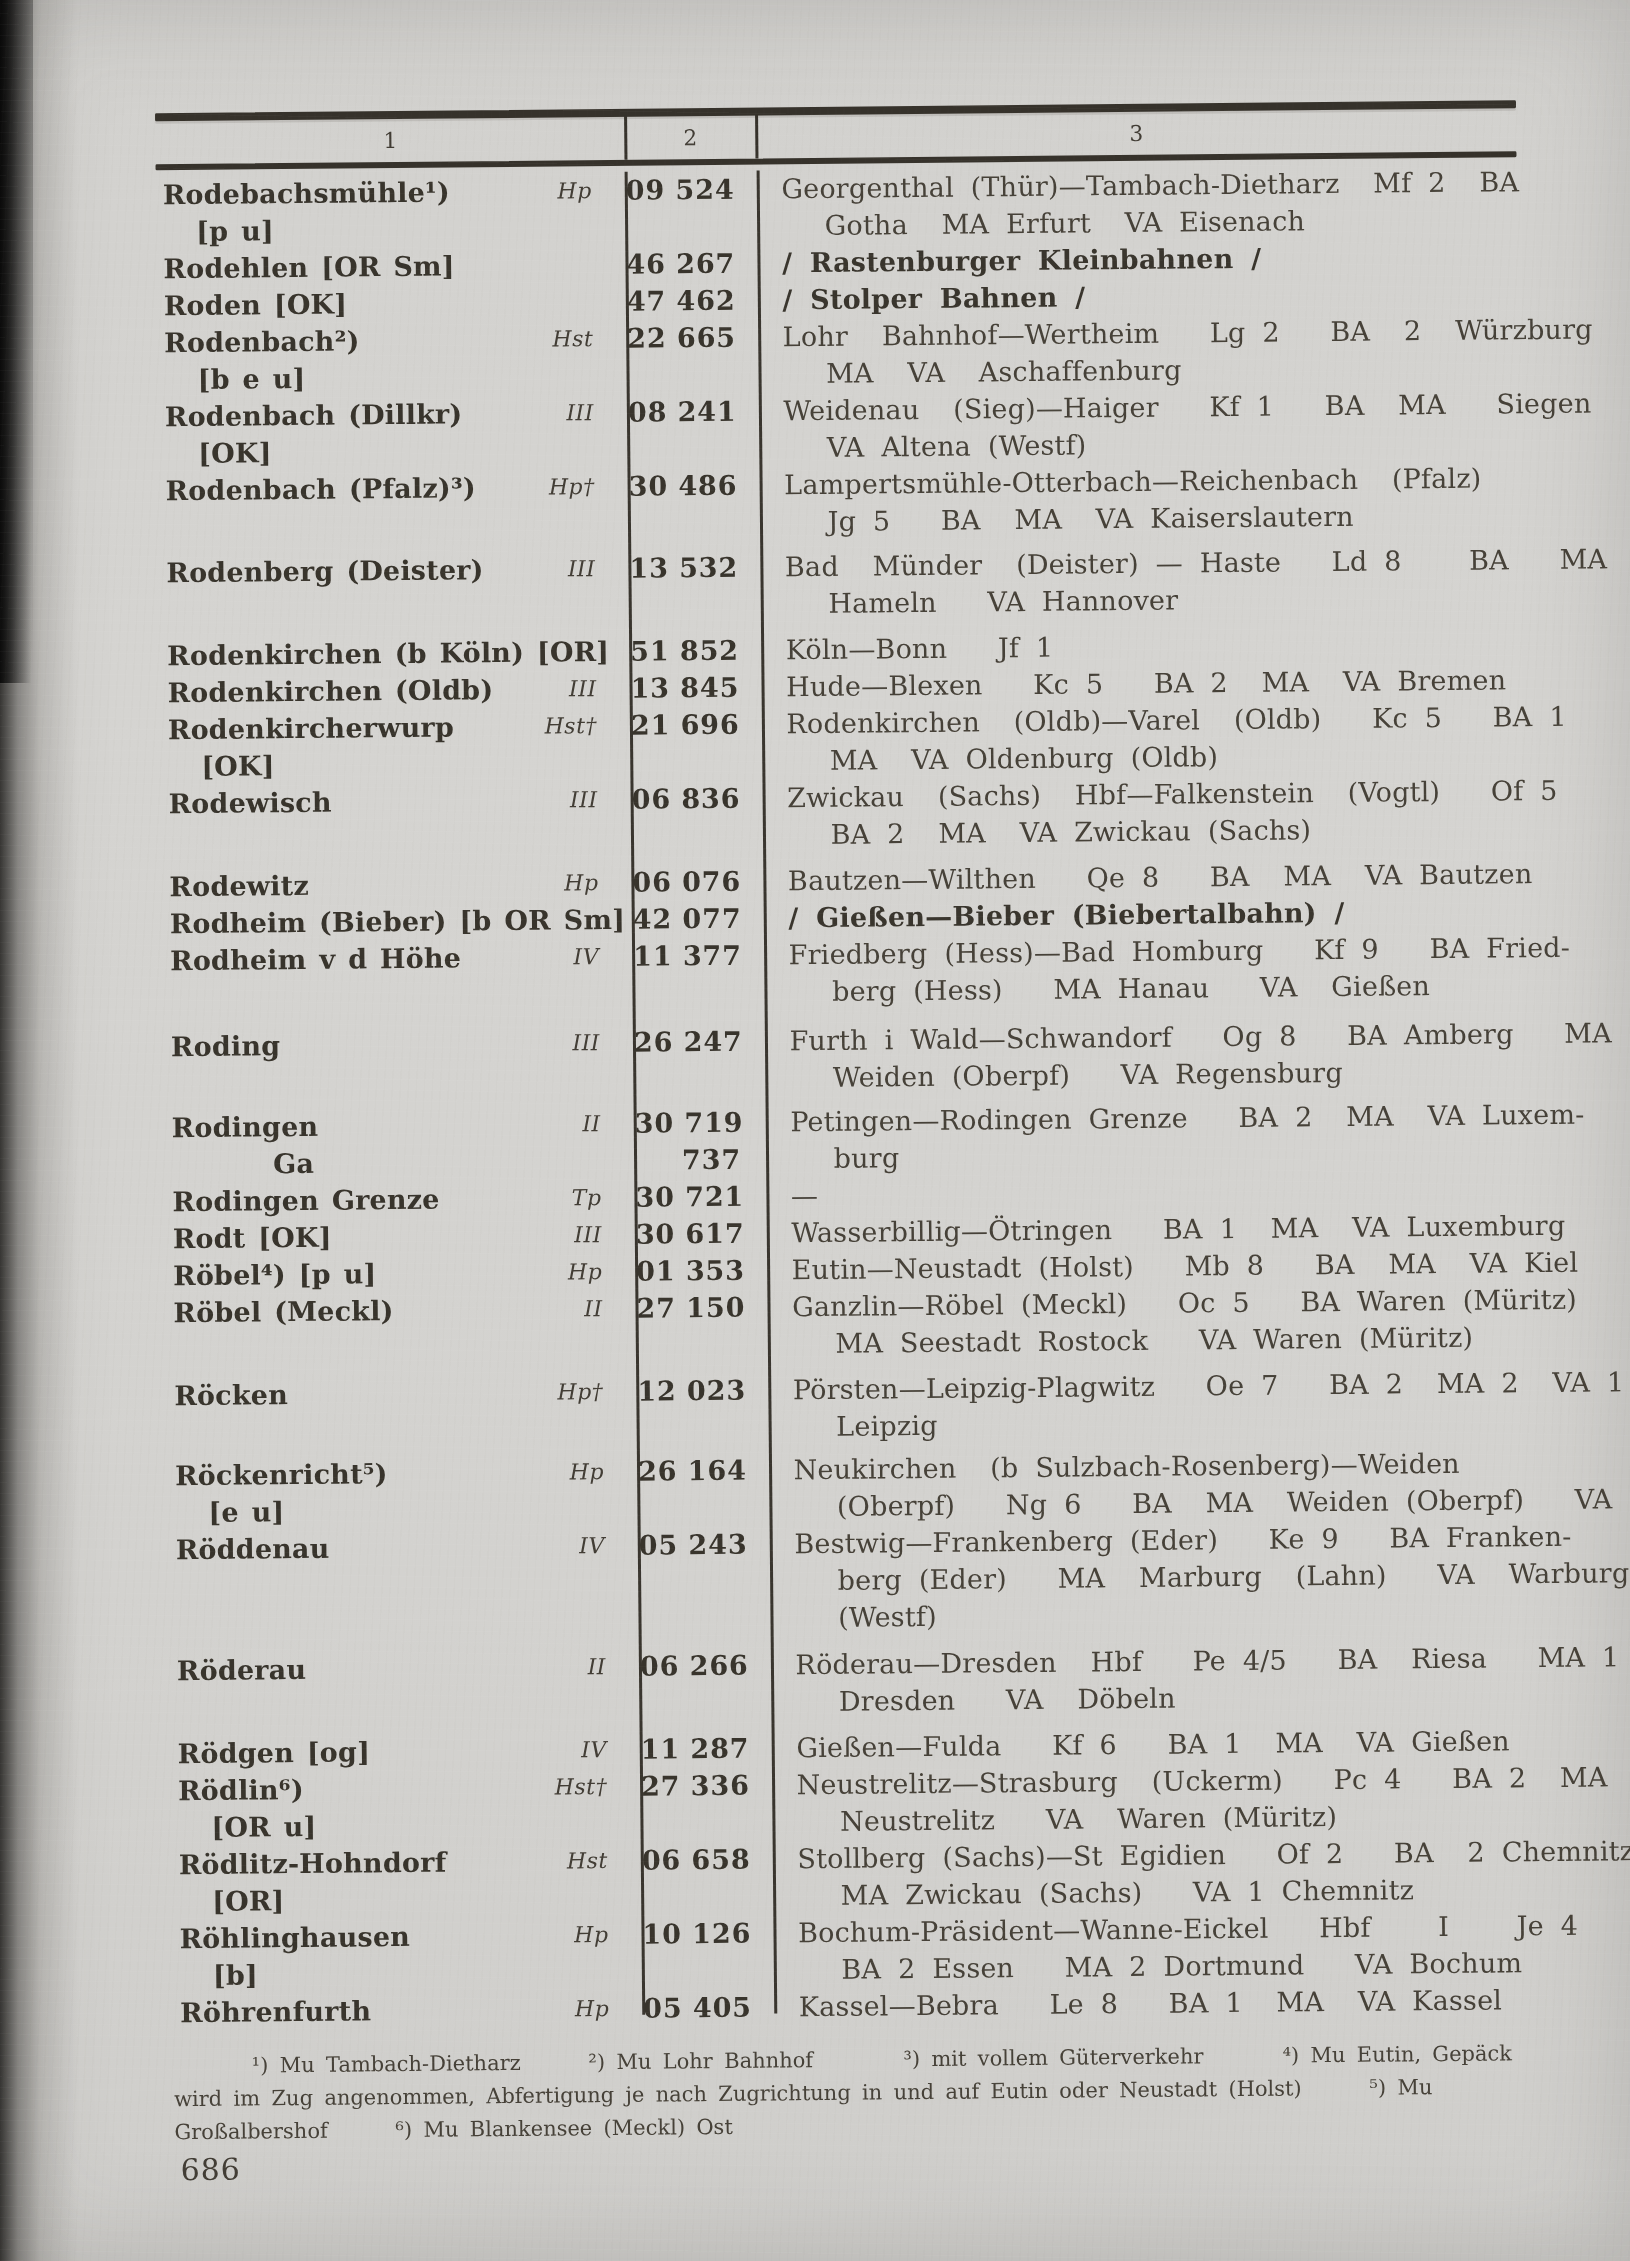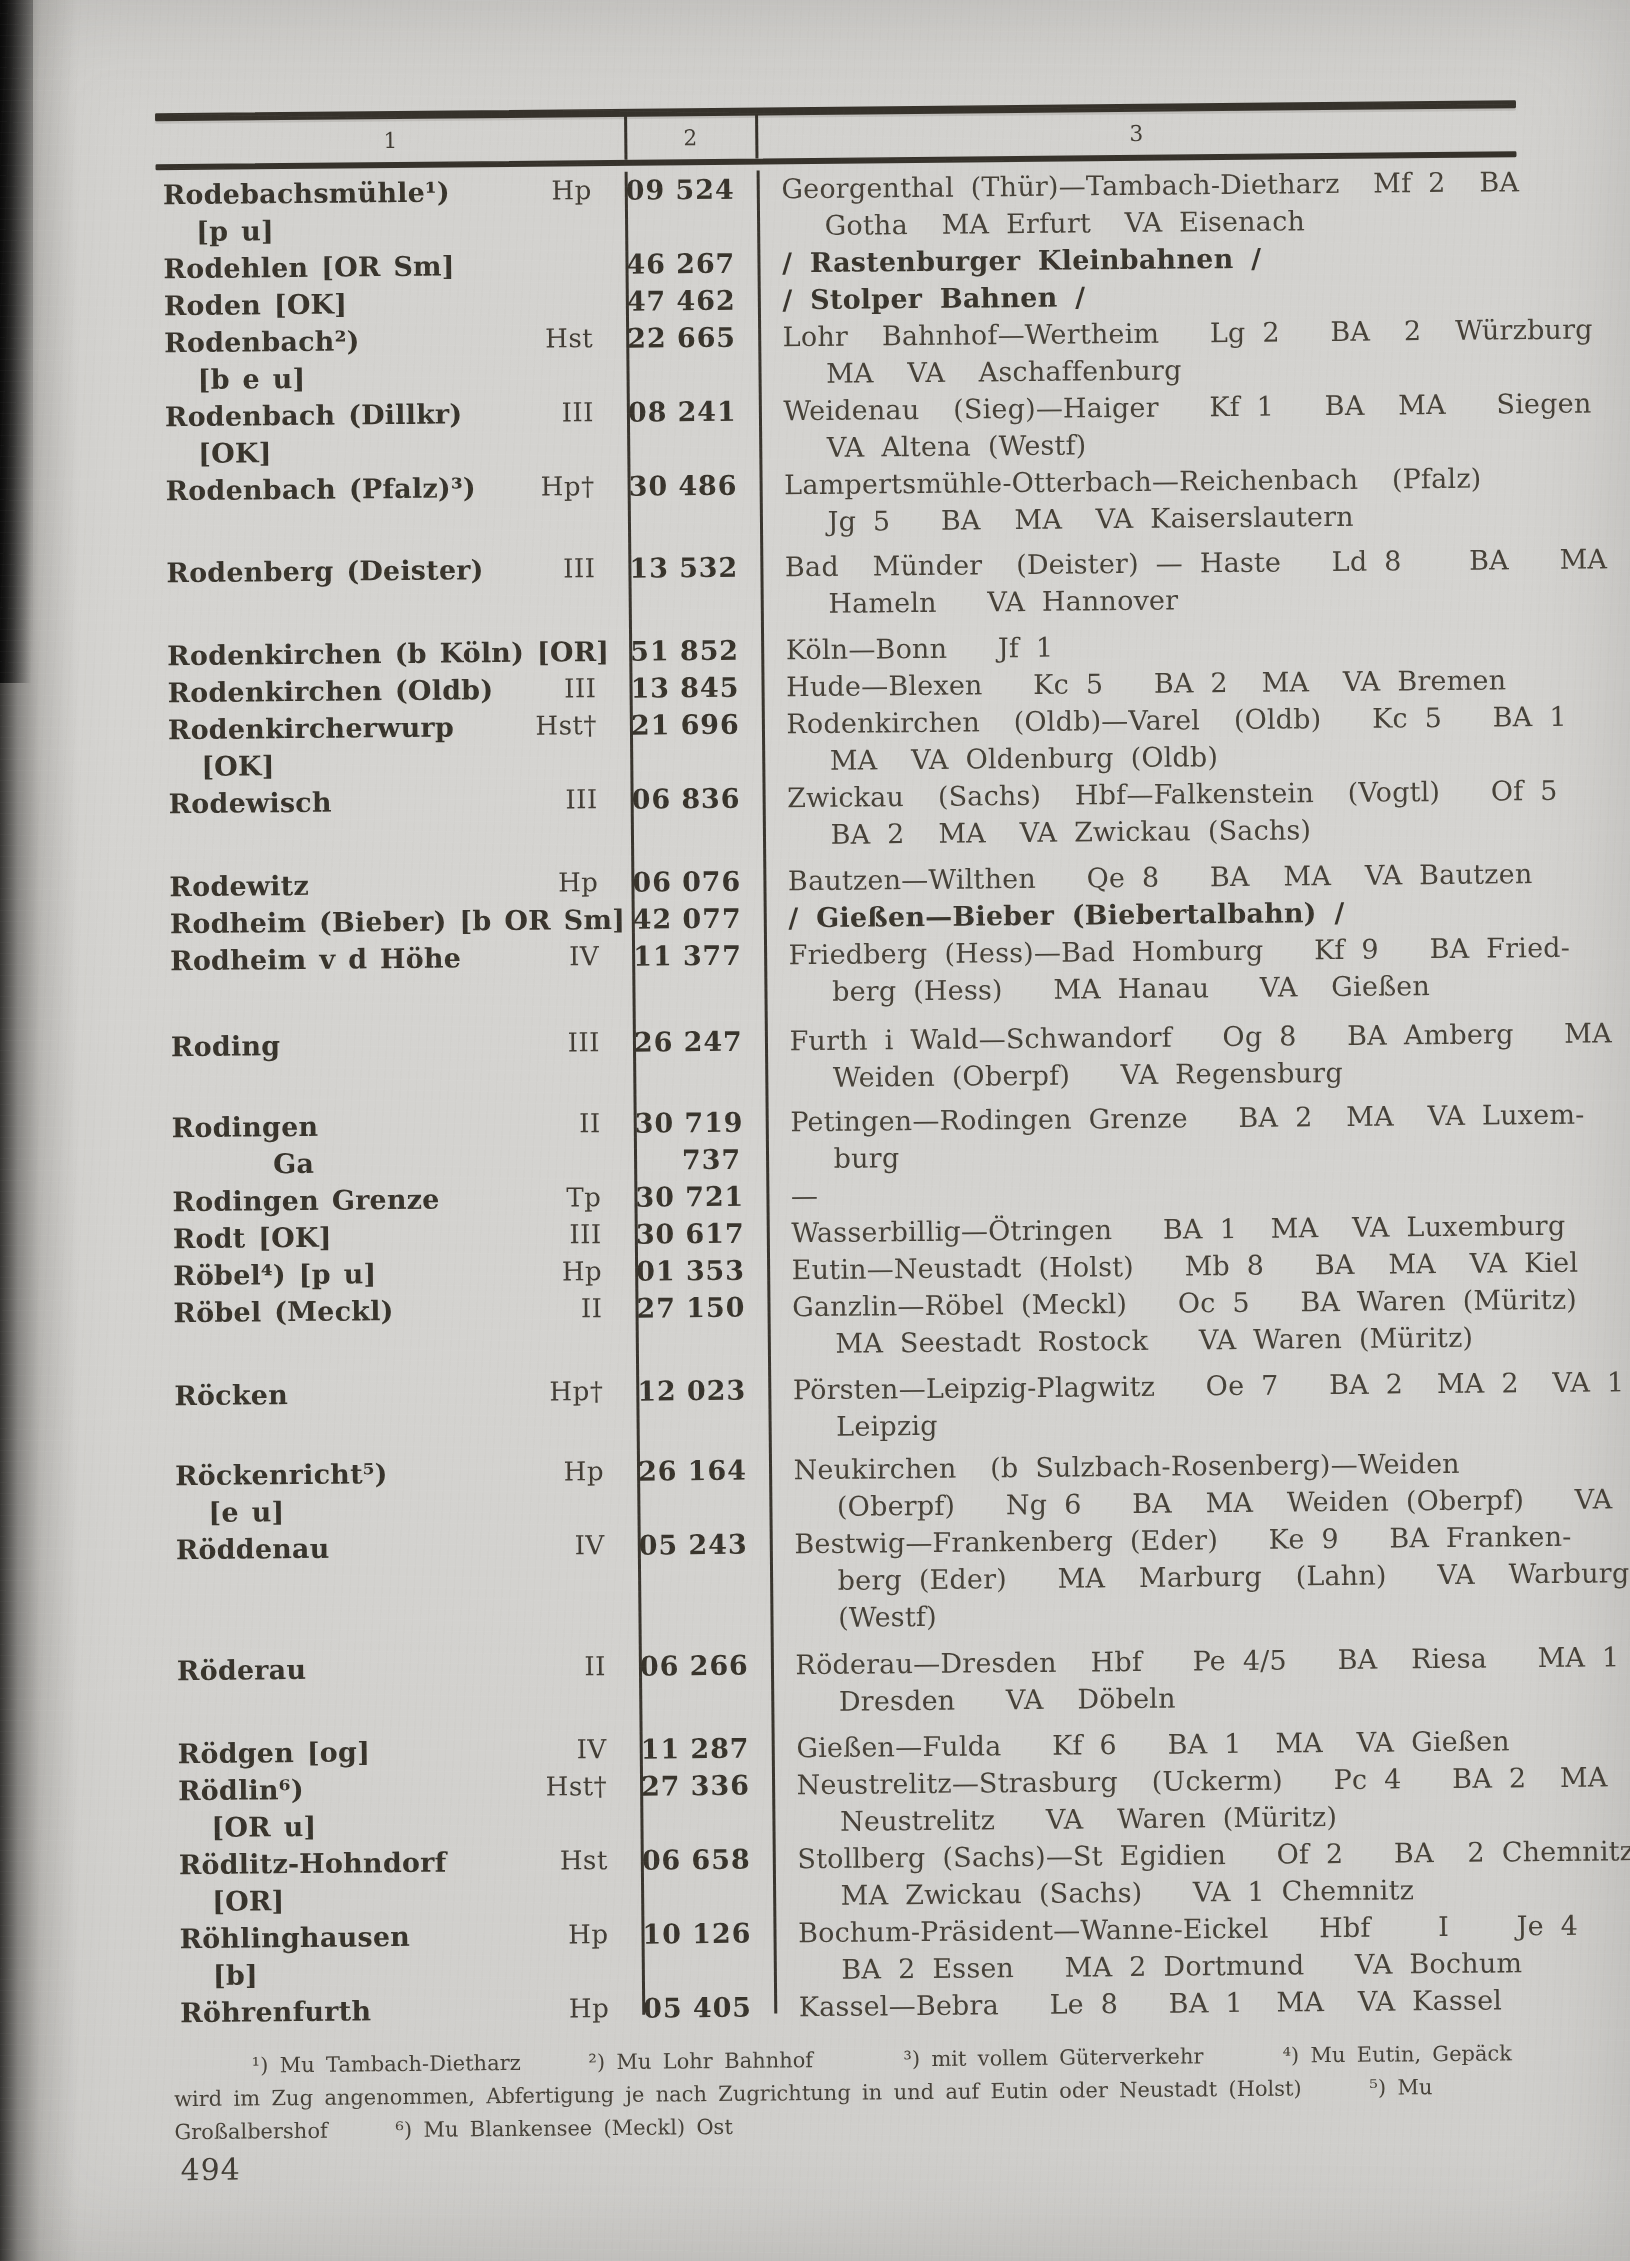--- a/index.html
+++ b/index.html
@@ -46,21 +46,21 @@
   .vline2 { left:764px; }
 
   .tbody { position:absolute; left:163px; top:170px; width:1364px; }
   .row { position:relative; display:grid; grid-template-columns:470px 132px 762px; }
   .cell { min-height:37px; }
   .ln { height:37px; line-height:37px; white-space:pre; font-size:27px; }
   .c1 { position:relative; padding-left:7px; }
   .name-ln { font-weight:bold; letter-spacing:0.2px; color:#38342c; word-spacing:.12em; }
   .cls {
     position:absolute; top:0; right:34px; height:37px; line-height:37px;
-    font-size:26px; font-weight:normal; color:#423d35; letter-spacing:0.5px;
+    font-size:22px; font-weight:normal; color:#423d35; letter-spacing:0.5px;font-style:italic;
   }
   .c2 { text-align:right; padding-right:26px; }
   .num-ln { font-weight:bold; color:#38342c; letter-spacing:0.9px; }
   .c3 { padding-left:23.6px; }
   .route-ln { color:#464138; word-spacing:.3em; letter-spacing:0.2px; }
   .route-ln.cont { padding-left:43px; }
   .route-ln.rb { font-weight:bold; color:#39352d; }
 
   .footnotes { position:absolute; left:163px; top:2044px; width:1383px; color:#464138; }
   .fn-ln { font-size:21px; line-height:33px; white-space:pre; word-spacing:.22em; }
@@ -465,17 +465,17 @@
           </div>
   </div>
       </div>
 
     <div class="footnotes">
       <div class="fn-ln">¹) Mu Tambach-Dietharz      ²) Mu Lohr Bahnhof        ³) mit vollem Güterverkehr       ⁴) Mu Eutin, Gepäck</div>
       <div class="fn-ln">wird im Zug angenommen, Abfertigung je nach Zugrichtung in und auf Eutin oder Neustadt (Holst)      ⁵) Mu</div>
       <div class="fn-ln">Großalbershof      ⁶) Mu Blankensee (Meckl) Ost</div>
     </div>
 
-    <div class="pagenum">494</div>
+    <div class="pagenum">686</div>
   </div>
   <div class="speckle"></div>
 </div>
 
 
 </body></html>

